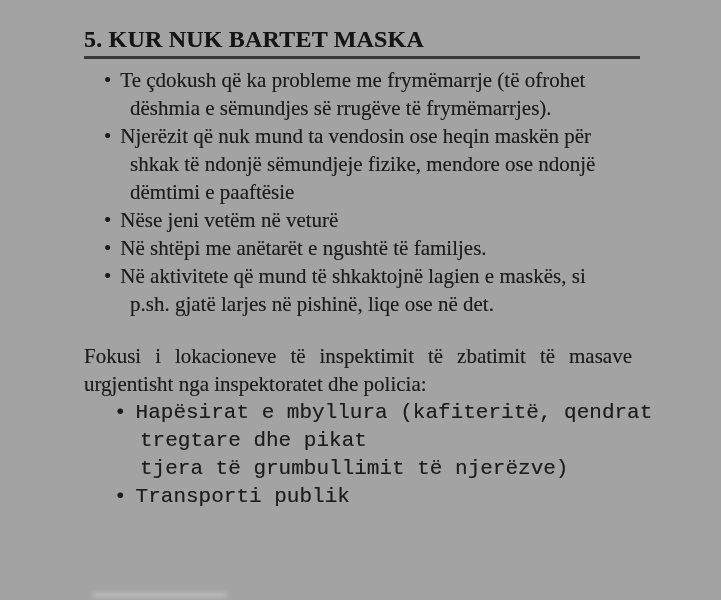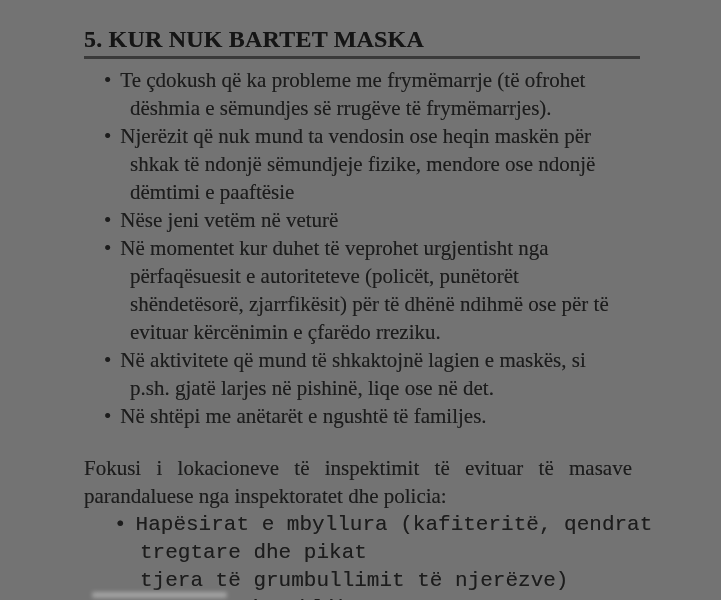--- a/index.html
+++ b/index.html
@@ -5,21 +5,21 @@
   html, body { margin: 0; padding: 0; }
   body {
     width: 721px; height: 600px;
     background: #ffffff;
     font-family: "Liberation Serif", "DejaVu Serif", serif;
     overflow: hidden;
   }
   .page {
     position: relative;
     width: 721px; height: 600px;
-    background: #737373;
+    background: #a3a3a3;
     box-sizing: border-box;
     padding: 26px 0 0 84px;
     color: #1c1c1c;
   }
   .title-wrap {
     width: 556px;
     border-bottom: 3px solid #3a3a3a;
     padding-bottom: 3px;
   }
   .title {
@@ -76,35 +76,29 @@
     </div>
     <div class="li">
       <span class="marker">•</span><span class="li-text">Njerëzit që nuk mund ta vendosin ose heqin maskën për
 shkak të ndonjë sëmundjeje fizike, mendore ose ndonjë
 dëmtimi e paaftësie</span>
     </div>
     <div class="li">
       <span class="marker">•</span><span class="li-text">Nëse jeni vetëm në veturë</span>
     </div>
     <div class="li">
-      <span class="marker">•</span><span class="li-text">Në momentet kur duhet të veprohet urgjentisht nga
-përfaqësuesit e autoriteteve (policët, punëtorët
-shëndetësorë, zjarrfikësit) për të dhënë ndihmë ose për të
-evituar kërcënimin e çfarëdo rreziku.</span>
+      <span class="marker">•</span><span class="li-text">Në shtëpi me anëtarët e ngushtë të familjes.</span>
     </div>
     <div class="li">
       <span class="marker">•</span><span class="li-text">Në aktivitete që mund të shkaktojnë lagien e maskës, si
 p.sh. gjatë larjes në pishinë, liqe ose në det.</span>
     </div>
-    <div class="li">
-      <span class="marker">•</span><span class="li-text">Në shtëpi me anëtarët e ngushtë të familjes.</span>
-    </div>
   </div>
 
-  <p class="paragraph">Fokusi i lokacioneve të inspektimit të evituar të masave parandaluese nga inspektoratet dhe policia:</p>
+  <p class="paragraph">Fokusi i lokacioneve të inspektimit të zbatimit të masave urgjentisht nga inspektoratet dhe policia:</p>
 
   <div class="list list2">
     <div class="li">
       <span class="marker">•</span><span class="li-text">Hapësirat e mbyllura (kafiteritë, qendrat tregtare dhe pikat
 tjera të grumbullimit të njerëzve)</span>
     </div>
     <div class="li">
       <span class="marker">•</span><span class="li-text">Transporti publik</span>
     </div>
   </div>

